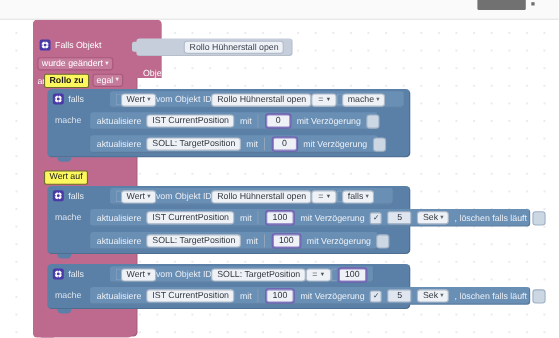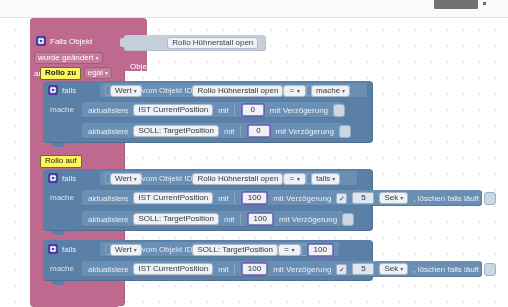--- a/index.html
+++ b/index.html
@@ -281,21 +281,21 @@
       <span class="white-field">SOLL: TargetPosition</span>
       <span class="stmt-label">mit</span>
       <span class="num-notch"></span>
       <span class="num-slot">
         <span class="num-field">0</span>
       </span>
       <span class="stmt-label">mit Verzögerung</span>
       <span class="cbox-big"></span>
     </div>
 
-    <div class="note" style="left:40px;top:138px;">Rollo auf</div>
+    <div class="note" style="left:40px;top:138px;">Wert auf</div>
 
     <div class="blue-block" style="left:43px;top:152px;width:330px;height:62px;"></div>
     <div class="notch-bump" style="left:52px;top:214px;"></div>
 
     <div class="pink-row" style="left:48px;top:156px;">
       <span class="gear-icon">
         <svg width="8" height="8" viewBox="0 0 16 16">
           <circle cx="8" cy="8" r="6.4" fill="#ffffff"></circle>
           <circle cx="8" cy="8" r="2.6" fill="#4a3aa8"></circle>
           <g fill="#4a3aa8">

